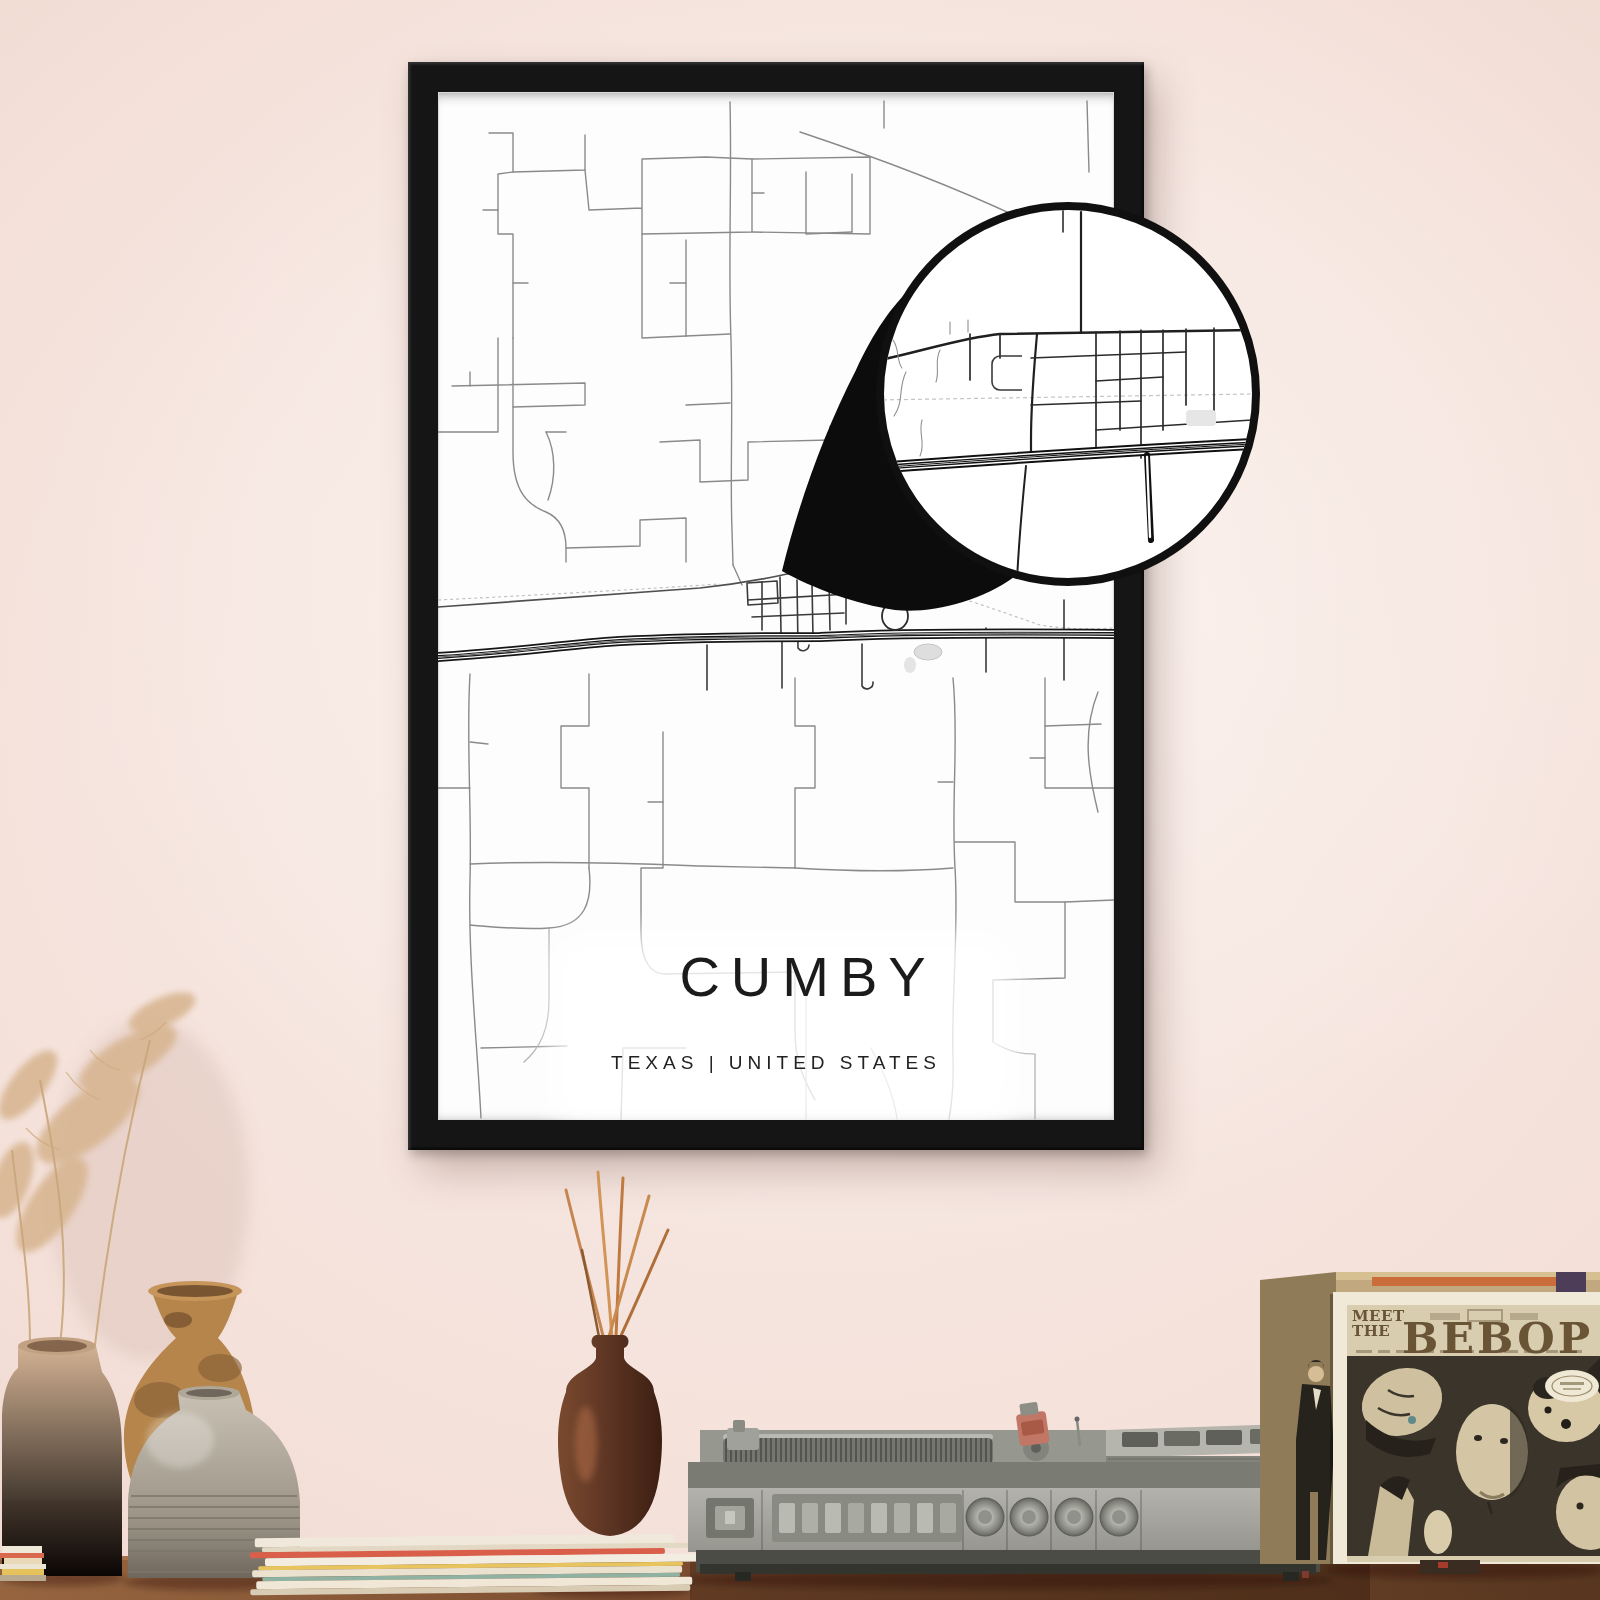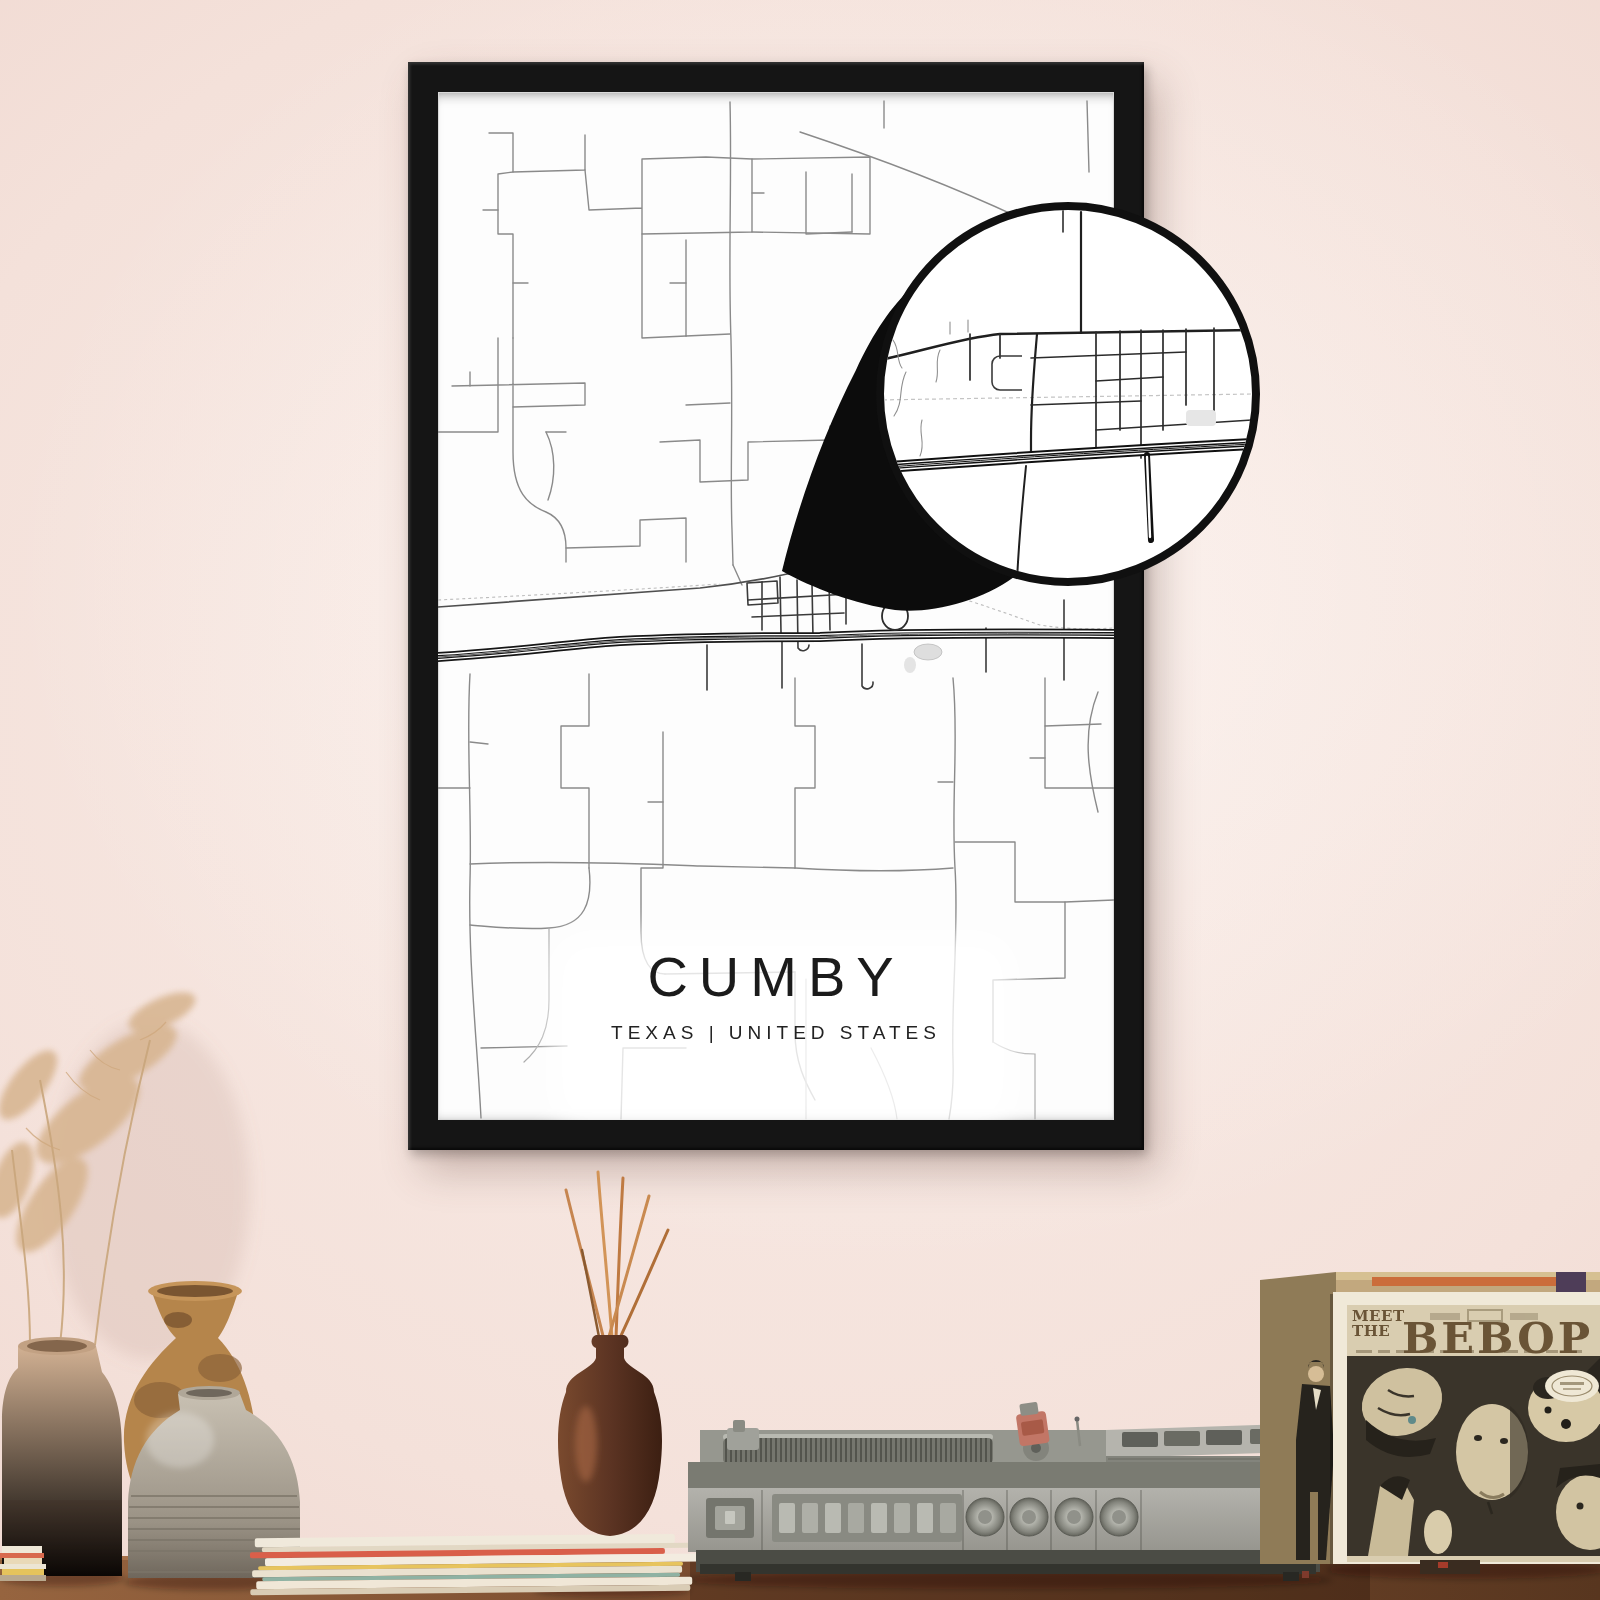--- a/index.html
+++ b/index.html
@@ -9,22 +9,22 @@
       radial-gradient(90% 70% at 56% 36%, rgba(255,252,250,.55), rgba(255,252,250,0) 62%),
       radial-gradient(140% 120% at 50% 45%, #f9ece7 0%, #f4e1da 42%, #eccfc6 80%, #e6cac1 100%);}
   .abs{position:absolute;}
   #poster-frame{left:408px;top:62px;width:736px;height:1088px;background:#151515;
     box-shadow:14px 20px 38px rgba(96,62,54,.30), 3px 5px 10px rgba(0,0,0,.25), inset 2px 2px 3px rgba(255,255,255,.14), inset -2px -2px 3px rgba(0,0,0,.6);}
   #poster-paper{left:30px;top:30px;width:676px;height:1028px;background:#fdfdfd;overflow:hidden;
     box-shadow:inset 0 0 0 1px #d9d9d9, inset 0 10px 14px -10px rgba(0,0,0,.55), inset 0 -8px 12px -10px rgba(0,0,0,.35);}
   #map-svg{position:absolute;left:0;top:0;width:676px;height:1028px;}
   #title-halo{left:110px;top:840px;width:470px;height:200px;background:rgba(255,255,255,.78);filter:blur(14px);border-radius:40px;}
   .ptxt{left:0;width:676px;text-align:center;color:#1c1c1c;}
-  #poster-title{top:852px;font-size:56px;letter-spacing:11px;font-weight:400;color:#1b1b1b;}
-  #poster-subtitle{top:930px;font-size:19px;letter-spacing:5px;color:#222;text-align:center;}
+  #poster-title{top:852px;font-size:56px;letter-spacing:11px;font-weight:400;color:#1b1b1b;padding-left:32px;}
+  #poster-subtitle{top:960px;font-size:19px;letter-spacing:5px;color:#222;text-align:center;}
   #poster-coords{top:958px;font-size:17px;letter-spacing:3px;color:#3e3e3e;}
   #overlay-svg,#scene-svg{position:absolute;left:0;top:0;width:1600px;height:1600px;pointer-events:none;}
   .sleeve-txt{position:absolute;font-family:"DejaVu Serif",serif;font-weight:bold;color:#6a5436;}
   #sleeve-meet{left:1352px;top:1309px;font-size:15px;line-height:15px;letter-spacing:.5px;}
   #sleeve-title{left:1402px;top:1301px;font-size:43px;letter-spacing:3px;white-space:nowrap;margin-top:12px;}
 </style>
 </head>
 <body>
 
 <div id="stage">

